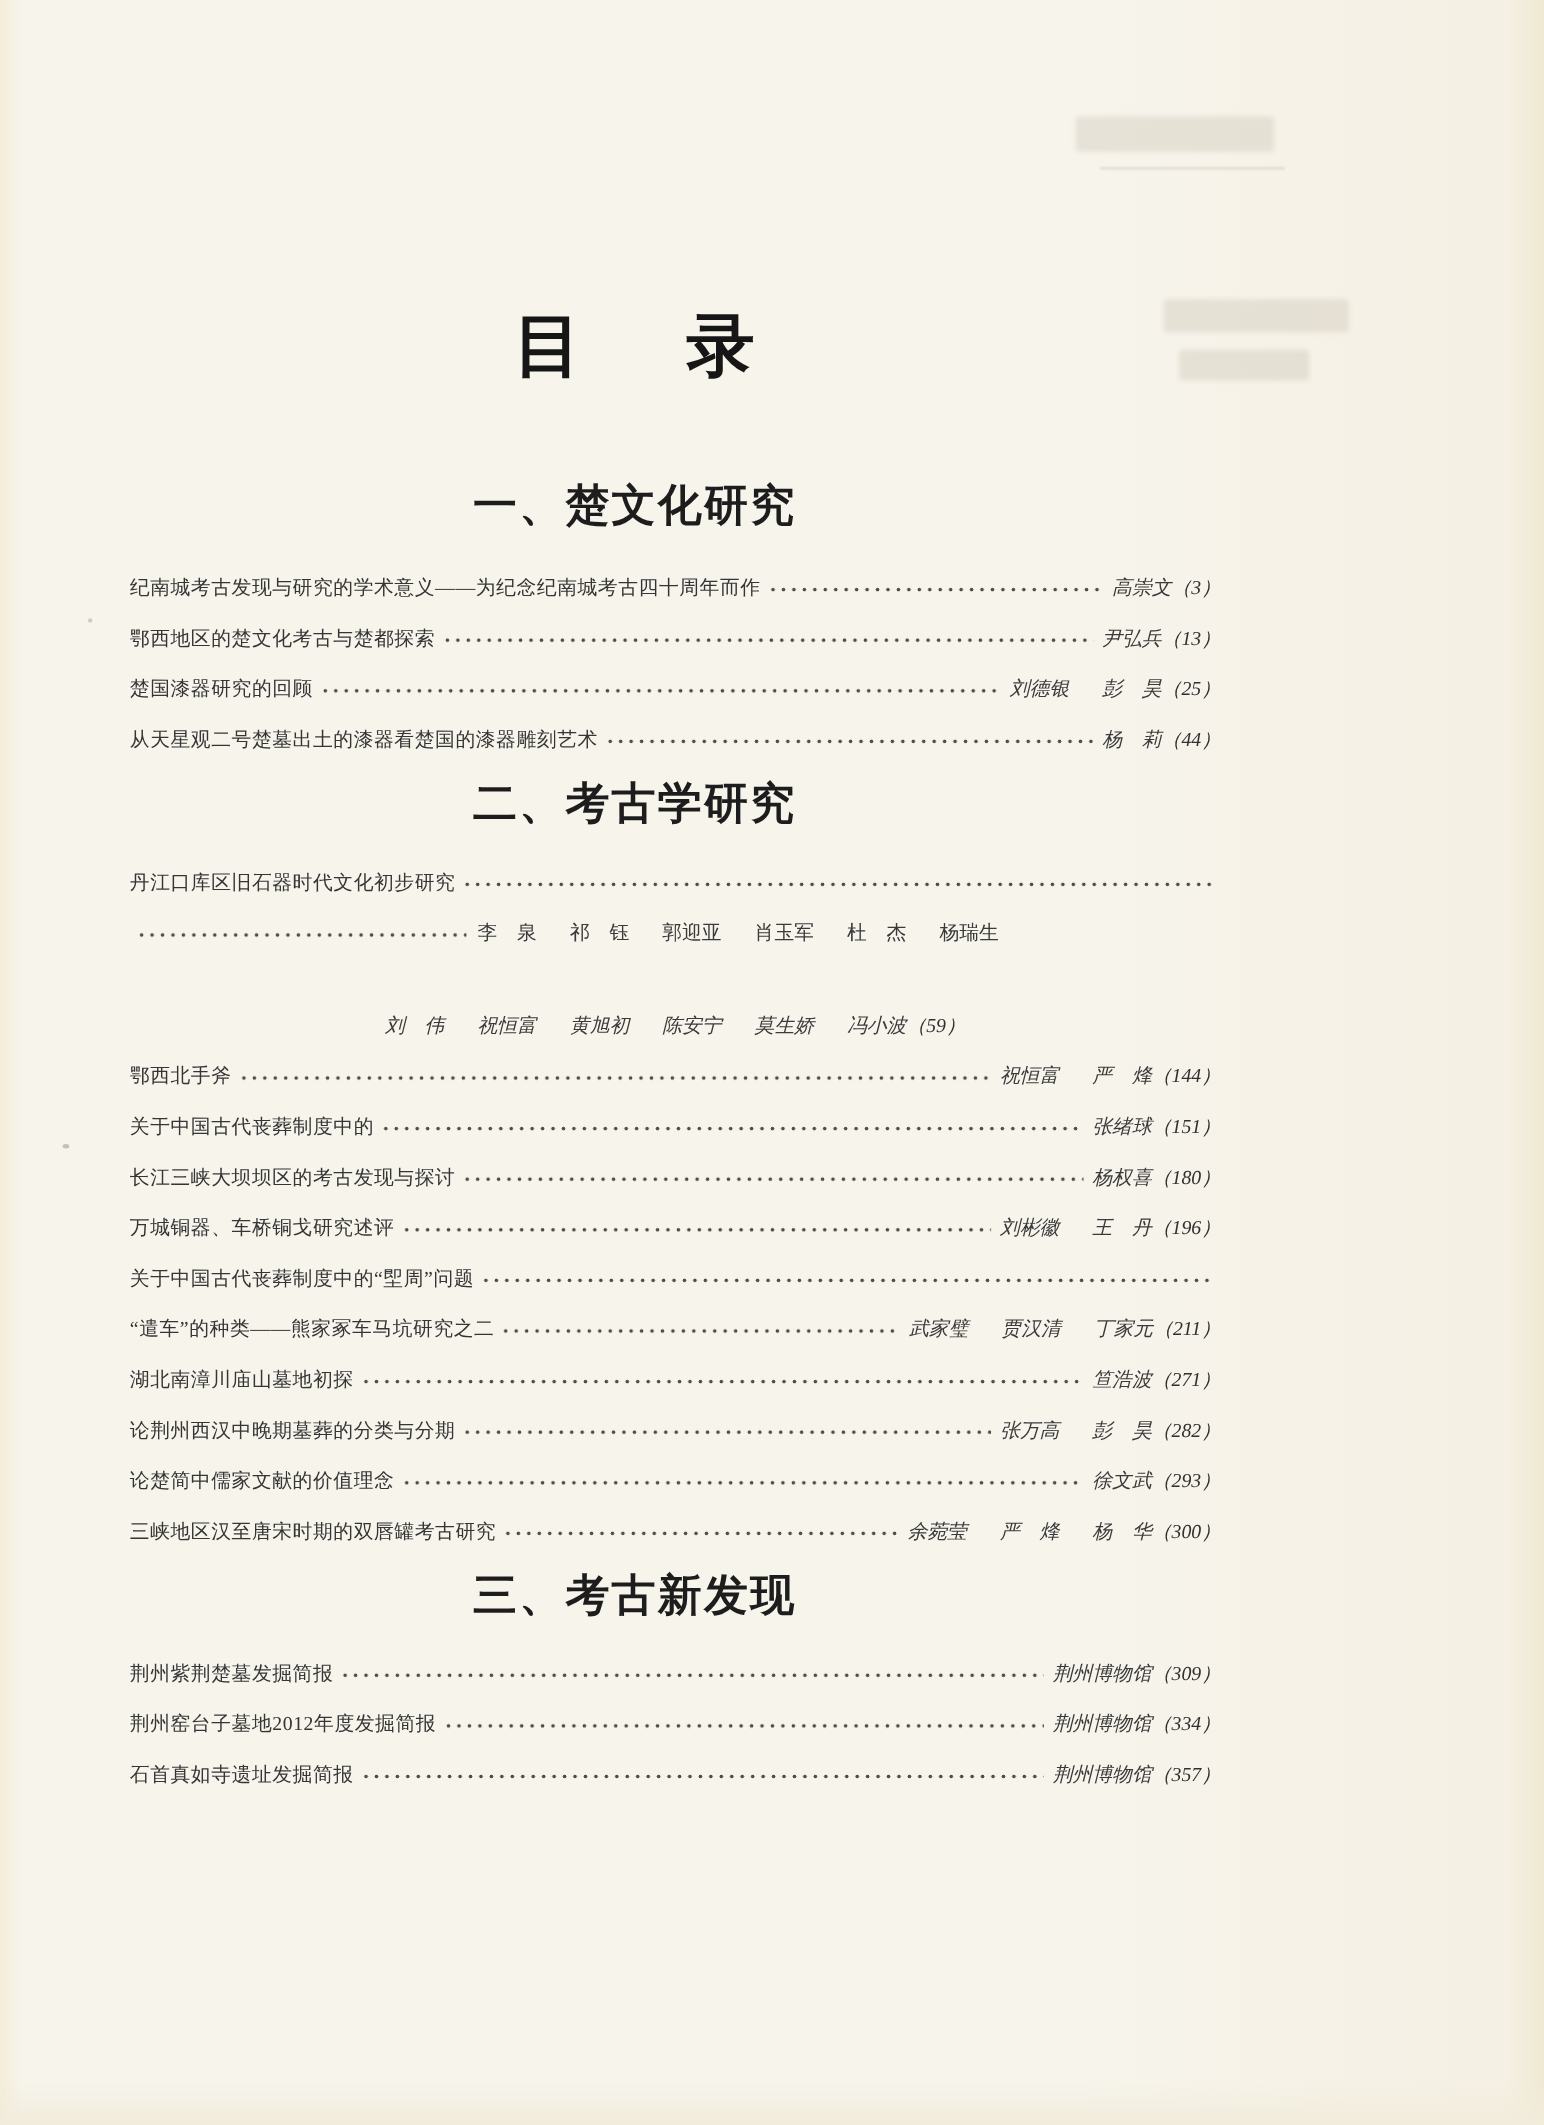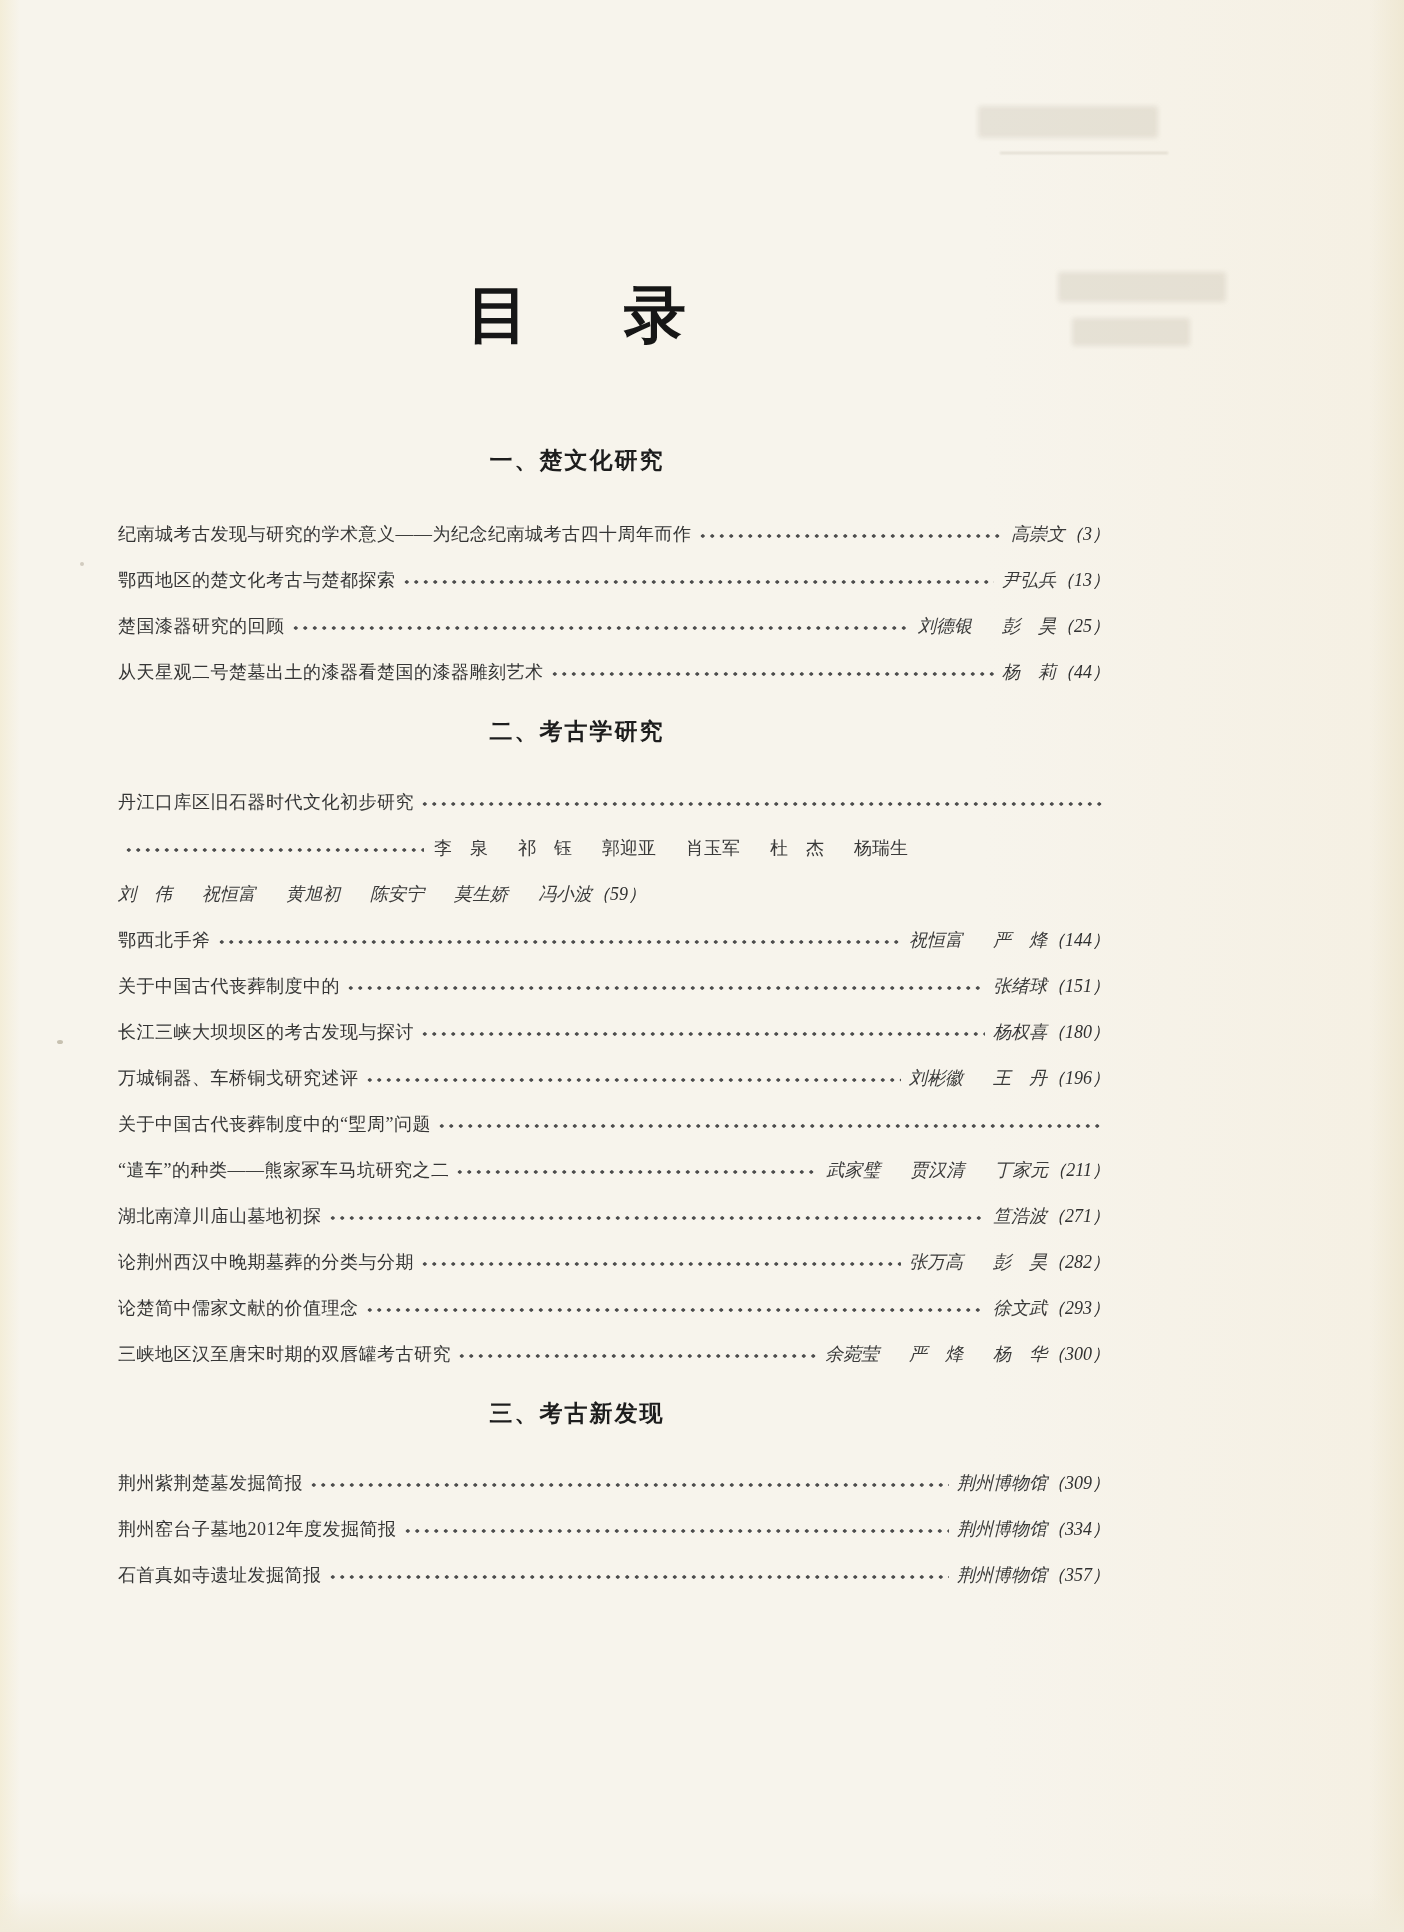--- a/index.html
+++ b/index.html
@@ -28,21 +28,21 @@
     margin-top:282px;height:66px;
     width:calc(100% - 74px);
     display:flex;justify-content:center;gap:94px;
     font-size:62px;font-weight:700;color:#161616;line-height:66px;
     letter-spacing:1px;
   }
   .heading{
     width:calc(100% - 74px);
     text-align:center;
     font-family:"Liberation Sans","DejaVu Sans",sans-serif;
-    font-weight:700;font-size:23px;line-height:34px;height:34px;
+    font-weight:700;font-size:40px;line-height:34px;height:34px;
     color:#1d1d1d;letter-spacing:2px;
   }
   .h-sec0{margin-top:95px;}
   .h-sec1{margin-top:19px;}
   .h-sec2{margin-top:19px;}
   .rows-sec0{margin-top:34px;}
   .rows-sec1{margin-top:31px;}
   .rows-sec2{margin-top:30px;}
 
   .row{
@@ -57,21 +57,21 @@
   }
   .leader-fixed{
     flex:0 0 auto;width:300px;height:46px;margin:0 10px 0 6px;
     background-image:radial-gradient(circle,#4c4c4c 1.5px,rgba(0,0,0,0) 1.9px);
     background-size:9.5px 10px;background-repeat:repeat-x;background-position:left 55%;
   }
   .tail{flex:0 0 auto;display:flex;align-items:center;font-style:italic;}
   .authors{display:flex;gap:30px;white-space:nowrap;color:#3a3a3a;}
   .authors-wide{}
   .pnum{white-space:nowrap;color:#303030;}
-  .row-authors-end{justify-content:flex-start;}
+  .row-authors-end{justify-content:center;margin-top:38px;}
 
   
   .smudge{position:absolute;background:rgba(150,135,110,0.17);filter:blur(2.5px);border-radius:3px;}
   .smudge-line{position:absolute;background:rgba(130,118,95,0.20);filter:blur(1px);height:2px;}
   .speck{position:absolute;border-radius:50%;}
 </style>
 </head>
 <body>
 
 <div class="page">

